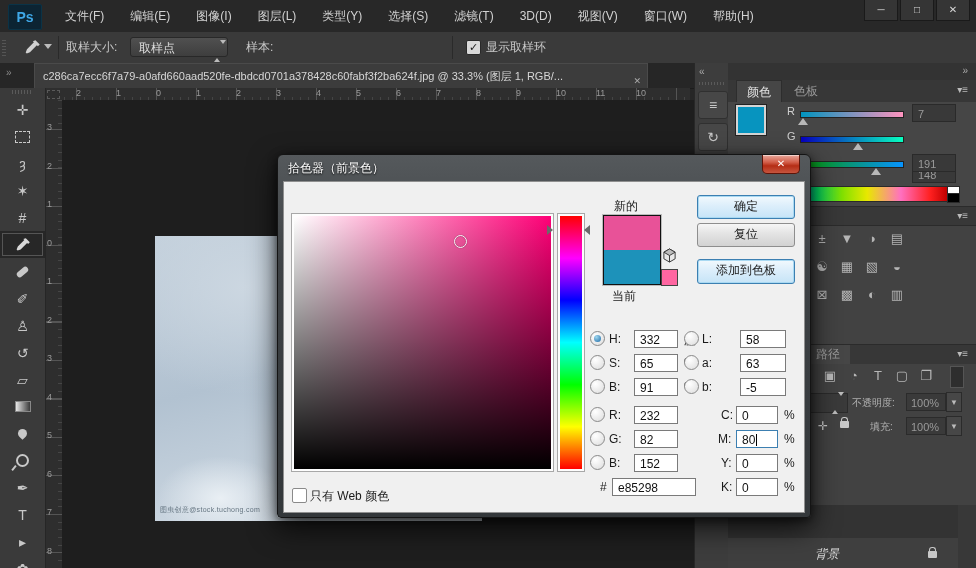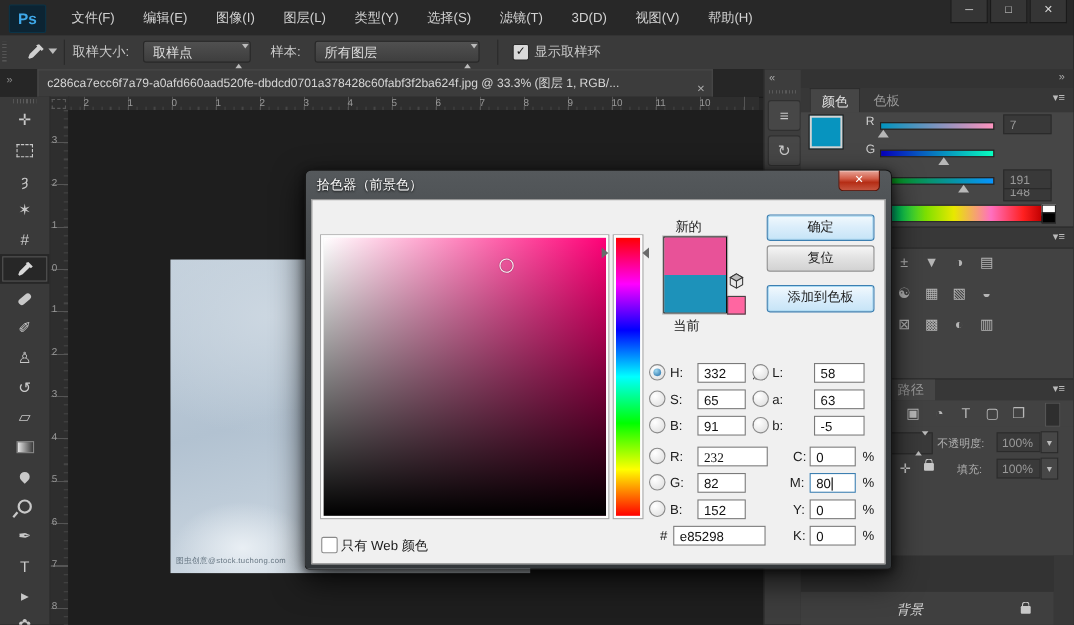--- a/index.html
+++ b/index.html
@@ -176,20 +176,21 @@
   <div class="abs menus">
     <span class="menu-item">文件(F)</span>
     <span class="menu-item">编辑(E)</span>
     <span class="menu-item">图像(I)</span>
     <span class="menu-item">图层(L)</span>
     <span class="menu-item">类型(Y)</span>
     <span class="menu-item">选择(S)</span>
     <span class="menu-item">滤镜(T)</span>
     <span class="menu-item">3D(D)</span>
     <span class="menu-item">视图(V)</span>
+    <span class="menu-item">窗口(W)</span>
     <span class="menu-item">帮助(H)</span>
   </div>
   <div class="abs winbtns">
     <div class="winbtn">─</div>
     <div class="winbtn">□</div>
     <div class="winbtn">✕</div>
   </div>
 </div>
 
 <div class="abs optionsbar">
@@ -198,24 +199,20 @@
     <path d="M10.8 1.2 L14.8 5.2 L13.1 6.9 L12.1 5.9 L5.6 12.4 L2.6 13.6 L1.6 12.6 L2.8 9.6 L9.3 3.1 L8.3 2.1 Z" fill="#d0d0d0"></path>
   </svg>
   <span class="abs" style="left:44px;top:12px;width:0;height:0;border-left:4px solid transparent;border-right:4px solid transparent;border-top:5px solid #bbb;"></span>
   <div class="abs ob-divider" style="left:58px;"></div>
   <span class="abs ob-label" style="left:66px;">取样大小:</span>
   <div class="abs combo" style="left:130px;width:98px;">
     <span>取样点</span>
     <span class="carets"><span class="caret-up"></span><span class="caret-dn"></span></span>
   </div>
   <span class="abs ob-label" style="left:246px;">样本:</span>
-  <div class="abs combo" style="left:286px;width:150px;">
-    <span>所有图层</span>
-    <span class="carets"><span class="caret-up"></span><span class="caret-dn"></span></span>
-  </div>
   <div class="abs ob-divider" style="left:452px;"></div>
   <div class="abs chk" style="left:466px;">✓</div>
   <span class="abs ob-label" style="left:486px;">显示取样环</span>
 </div>
 
 <div class="abs tabbar">
   <span class="abs tab-chev">»</span>
   <div class="abs doctab">
     <span>c286ca7ecc6f7a79-a0afd660aad520fe-dbdcd0701a378428c60fabf3f2ba624f.jpg @ 33.3% (图层 1, RGB/...</span>
     <span class="doctab-close">✕</span>
@@ -458,21 +455,21 @@
     <span class="flabel" style="left:325px;top:174px;">S:</span>
     <div class="tfield" style="left:350px;top:172px;width:44px;">65</div>
     <span class="flabel" style="left:400px;top:174px;">%</span>
     <div class="radio" style="left:306px;top:197px;"></div>
     <span class="flabel" style="left:325px;top:198px;">B:</span>
     <div class="tfield" style="left:350px;top:196px;width:44px;">91</div>
     <span class="flabel" style="left:400px;top:198px;">%</span>
 
     <div class="radio" style="left:306px;top:225px;"></div>
     <span class="flabel" style="left:325px;top:226px;">R:</span>
-    <div class="tfield" style="left:350px;top:224px;width:64px;font-family:Liberation Serif, serif;">232</div>
+    <div class="tfield" style="left:350px;top:224px;width:44px;">232</div>
     <div class="radio" style="left:306px;top:249px;"></div>
     <span class="flabel" style="left:325px;top:250px;">G:</span>
     <div class="tfield" style="left:350px;top:248px;width:44px;">82</div>
     <div class="radio" style="left:306px;top:273px;"></div>
     <span class="flabel" style="left:325px;top:274px;">B:</span>
     <div class="tfield" style="left:350px;top:272px;width:44px;">152</div>
 
     <span class="flabel" style="left:316px;top:298px;">#</span>
     <div class="tfield" style="left:328px;top:296px;width:84px;">e85298</div>
 

